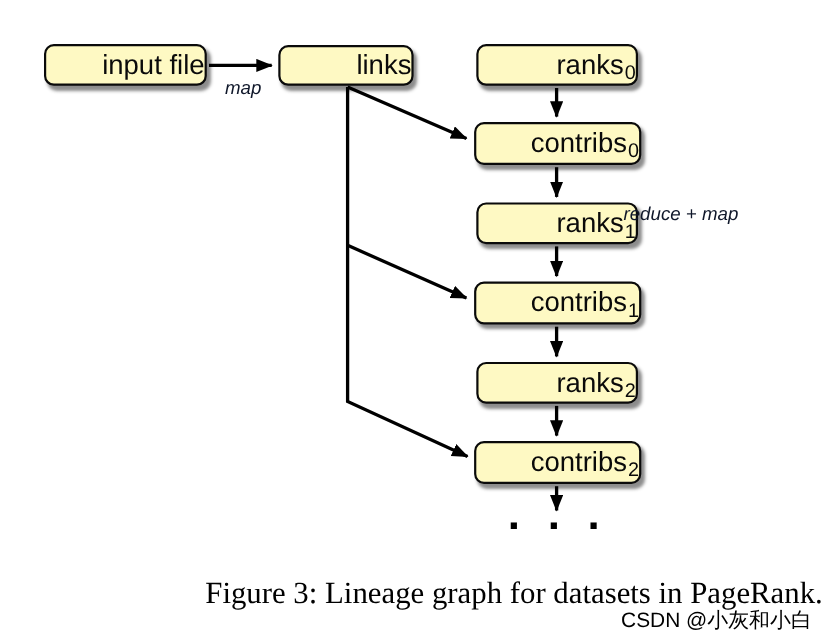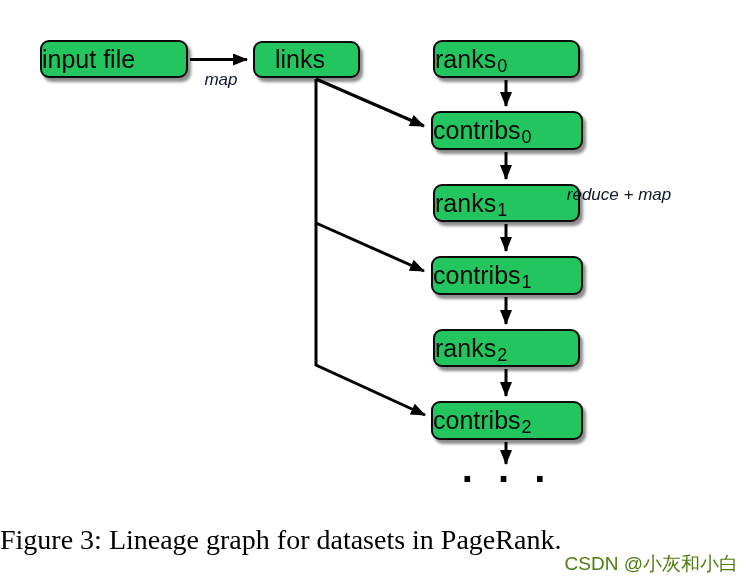--- a/index.html
+++ b/index.html
@@ -20,22 +20,22 @@
     stroke: #000000;
     stroke-width: 3;
     fill: none;
     stroke-linejoin: miter;
   }
   .node {
     position: absolute;
     box-sizing: border-box;
     display: flex;
     align-items: center;
-    justify-content: flex-start;
-    background: #22c55e;
+    justify-content: flex-end;
+    background: #fef9c3;
     border: 2.5px solid #0a0a0a;
     border-radius: 9px;
     box-shadow: 3px 4px 3px rgba(0,0,0,0.45);
     font-size: 25px;
     color: #0a0a0a;
     white-space: nowrap;
   }
   .node .sub {
     font-size: 18px;
     transform: translateY(7px);
@@ -59,32 +59,32 @@
     font-size: 40px;
     letter-spacing: 7px;
     color: #000000;
     line-height: 44px;
   }
   .caption {
     position: absolute;
     left: 0;
     top: 523px;
     width: 748px;
-    text-align: left;
+    text-align: right;
     font-family: "Liberation Serif", serif;
     font-size: 28px;
     color: #000000;
     line-height: 34px;
   }
   .watermark {
     position: absolute;
     right: 10px;
     top: 551px;
     font-size: 19px;
-    color: #4d7c0f;
+    color: #000000;
     white-space: nowrap;
   }
 </style>
 </head>
 <body>
 
 <div class="stage">
 
   <svg class="edges" width="748" height="582" viewBox="0 0 748 582" xmlns="http://www.w3.org/2000/svg">
     <defs>
@@ -101,21 +101,21 @@
     <line x1="506" y1="224" x2="506" y2="251" marker-end="url(#arrow)"></line>
     <line x1="506" y1="297" x2="506" y2="324" marker-end="url(#arrow)"></line>
     <line x1="506" y1="369" x2="506" y2="396" marker-end="url(#arrow)"></line>
     <line x1="506" y1="442" x2="506" y2="464" marker-end="url(#arrow)"></line>
   </svg>
 
   <div class="node" style="left:40px; top:40px; width:148px; height:38px;">
     <span class="lbl">input file</span>
   </div>
 
-  <div class="node" style="left:253px; top:41px; width:107px; height:37px;padding-left:20px;">
+  <div class="node" style="left:253px; top:41px; width:123px; height:37px;padding-left:20px;">
     <span class="lbl">links</span>
   </div>
 
   <div class="node" style="left:433px; top:40px; width:147px; height:38px;">
     <span class="lbl">ranks</span>
       <span class="sub">0</span>
   </div>
 
   <div class="node" style="left:431px; top:111px; width:152px; height:39px;">
     <span class="lbl">contribs</span>

